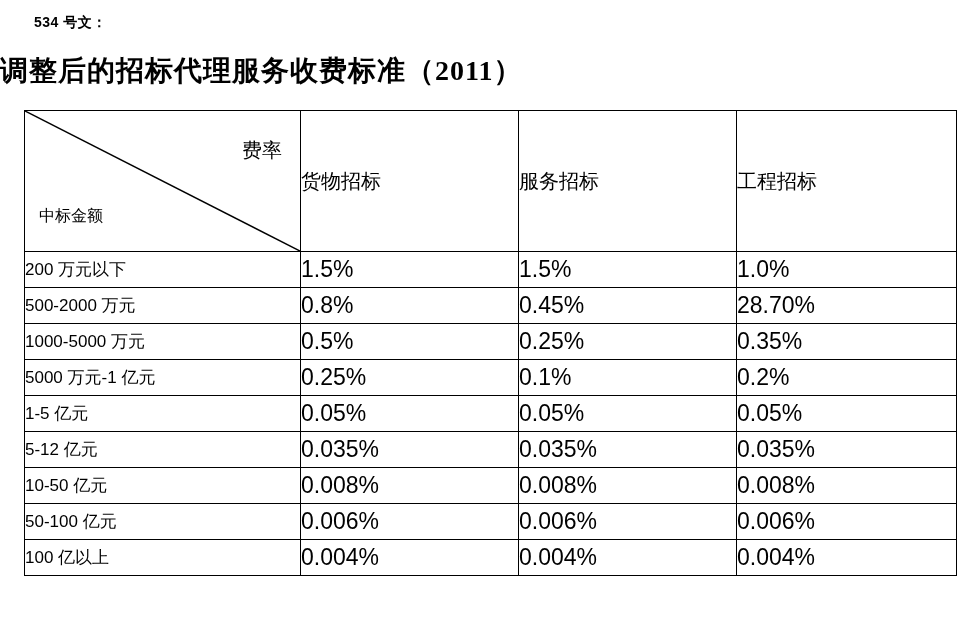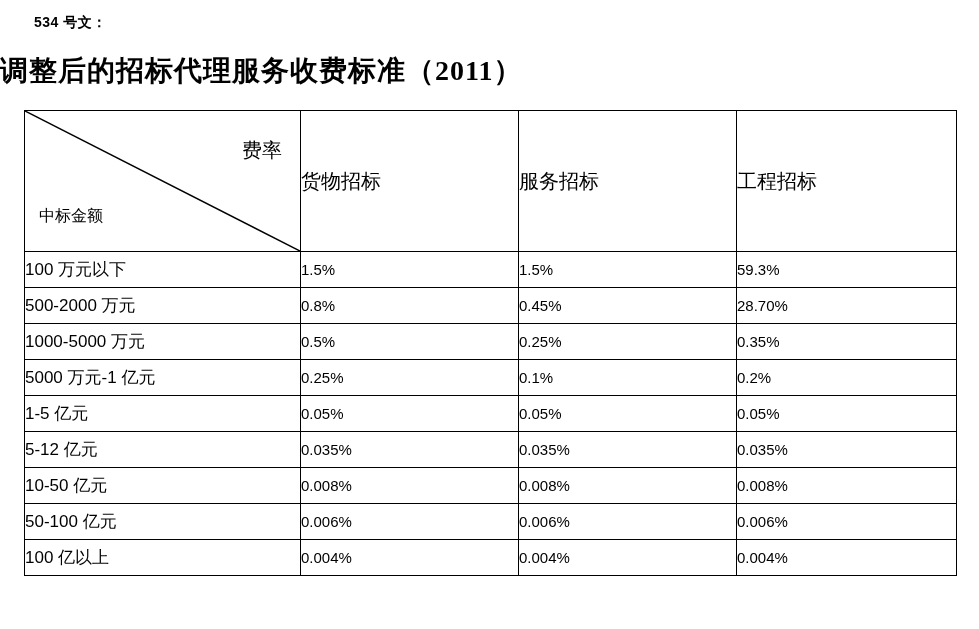--- a/index.html
+++ b/index.html
@@ -93,21 +93,21 @@
   }
   td.diag .lbl-row {
     position: absolute;
     left: 14px;
     bottom: 24px;
     font-family: "Liberation Serif", serif;
     font-size: 16px;
   }
   tr.data-row td {
     height: 35px;
-    font-size: 15px;
+    font-size: 23px;
   }
   tr.data-row td.label-cell {
     font-family: "Liberation Sans", sans-serif;
     font-size: 17px;
   }
 </style>
 </head>
 <body>
 
 <div class="page">
@@ -132,24 +132,24 @@
             </svg>
             <span class="lbl-col">费率</span>
             <span class="lbl-row">中标金额</span>
           </td>
           <td>货物招标</td>
           <td>服务招标</td>
           <td>工程招标</td>
         </tr>
 
         <tr class="data-row">
-          <td class="label-cell">100 万元以下</td>
+          <td class="label-cell">200 万元以下</td>
           <td>1.5%</td>
           <td>1.5%</td>
-          <td>59.3%</td>
+          <td>1.0%</td>
         </tr>
         <tr class="data-row">
           <td class="label-cell">500-2000 万元</td>
           <td>0.8%</td>
           <td>0.45%</td>
           <td>28.70%</td>
         </tr>
         <tr class="data-row">
           <td class="label-cell">1000-5000 万元</td>
           <td>0.5%</td>

